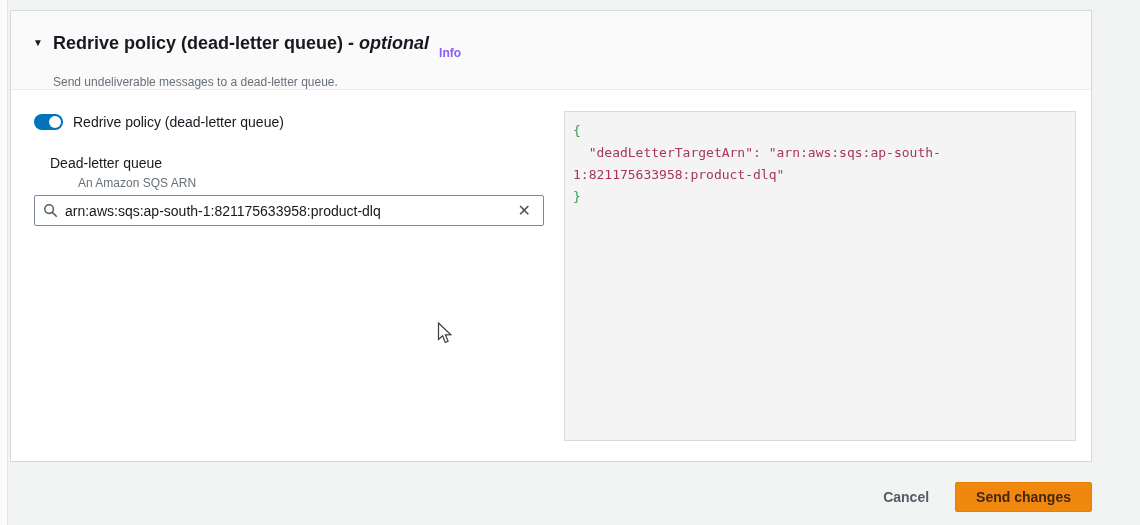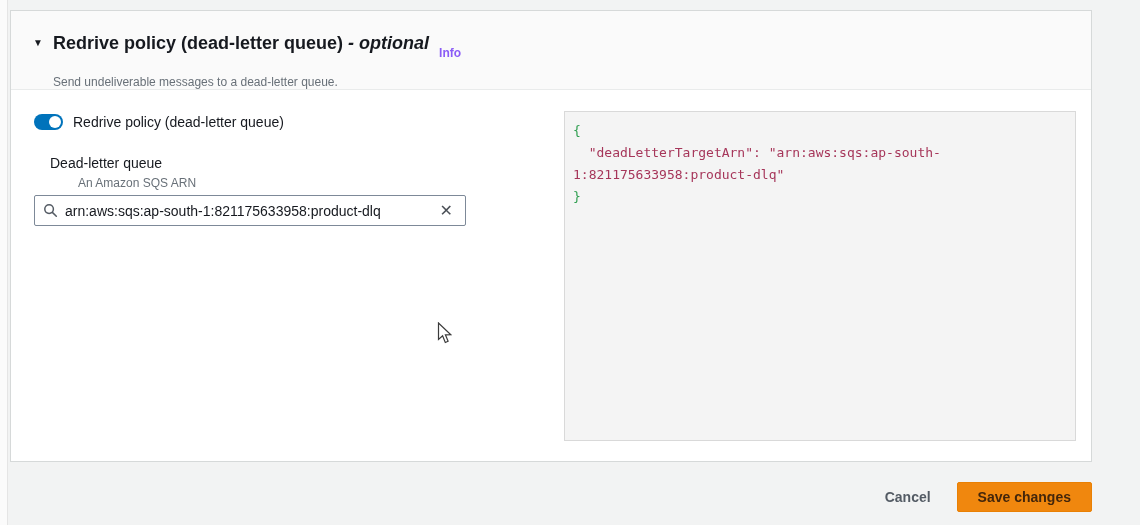--- a/index.html
+++ b/index.html
@@ -54,21 +54,21 @@
   .toggle-label { font-size: 14px; margin-left: 10px; color: #16191f; }
   .field-label {
     position: absolute; left: 39px; top: 144px;
     font-size: 14px; color: #16191f;
   }
   .field-hint {
     position: absolute; left: 23px; top: 165px;
     font-size: 12px; color: #687078; margin-left: 44px;
   }
   .search-box {
-    position: absolute; left: 23px; top: 184px; width: 432px; height: 31px;
+    position: absolute; left: 23px; top: 184px; width: 510px; height: 31px;
     background: #ffffff; border: 1px solid #7d8998; border-radius: 2px;
     display: flex; align-items: center; padding: 0 8px;
   }
   .search-box svg.mag { flex: 0 0 auto; }
   .search-box input {
     flex: 1 1 auto; border: none; outline: none; background: transparent;
     font-family: "Liberation Sans", "DejaVu Sans", sans-serif;
     font-size: 14px; color: #16191f; margin-left: 7px;
   }
   .clear-btn {
@@ -146,18 +146,18 @@
     <div class="code-line tok-brace">{</div>
     <div class="code-line tok-string">  "deadLetterTargetArn": "arn:aws:sqs:ap-south-</div>
     <div class="code-line tok-string">1:821175633958:product-dlq"</div>
     <div class="code-line tok-brace">}</div>
   </div>
 
 </div>
 
 <div class="footer-actions">
   <button class="cancel-link">Cancel</button>
-  <button class="save-btn">Save changes</button>
+  <button class="save-btn">Send changes</button>
 </div>
 
 <svg class="cursor" viewBox="0 0 15 23">
   <path d="M1.5 1 L1.5 17.5 L5.6 13.8 L8.3 20.5 L11.1 19.3 L8.4 12.8 L13.6 12.6 Z" fill="#ffffff" stroke="#3b3b3b" stroke-width="1.2"></path>
 </svg>
 
 </body></html>

